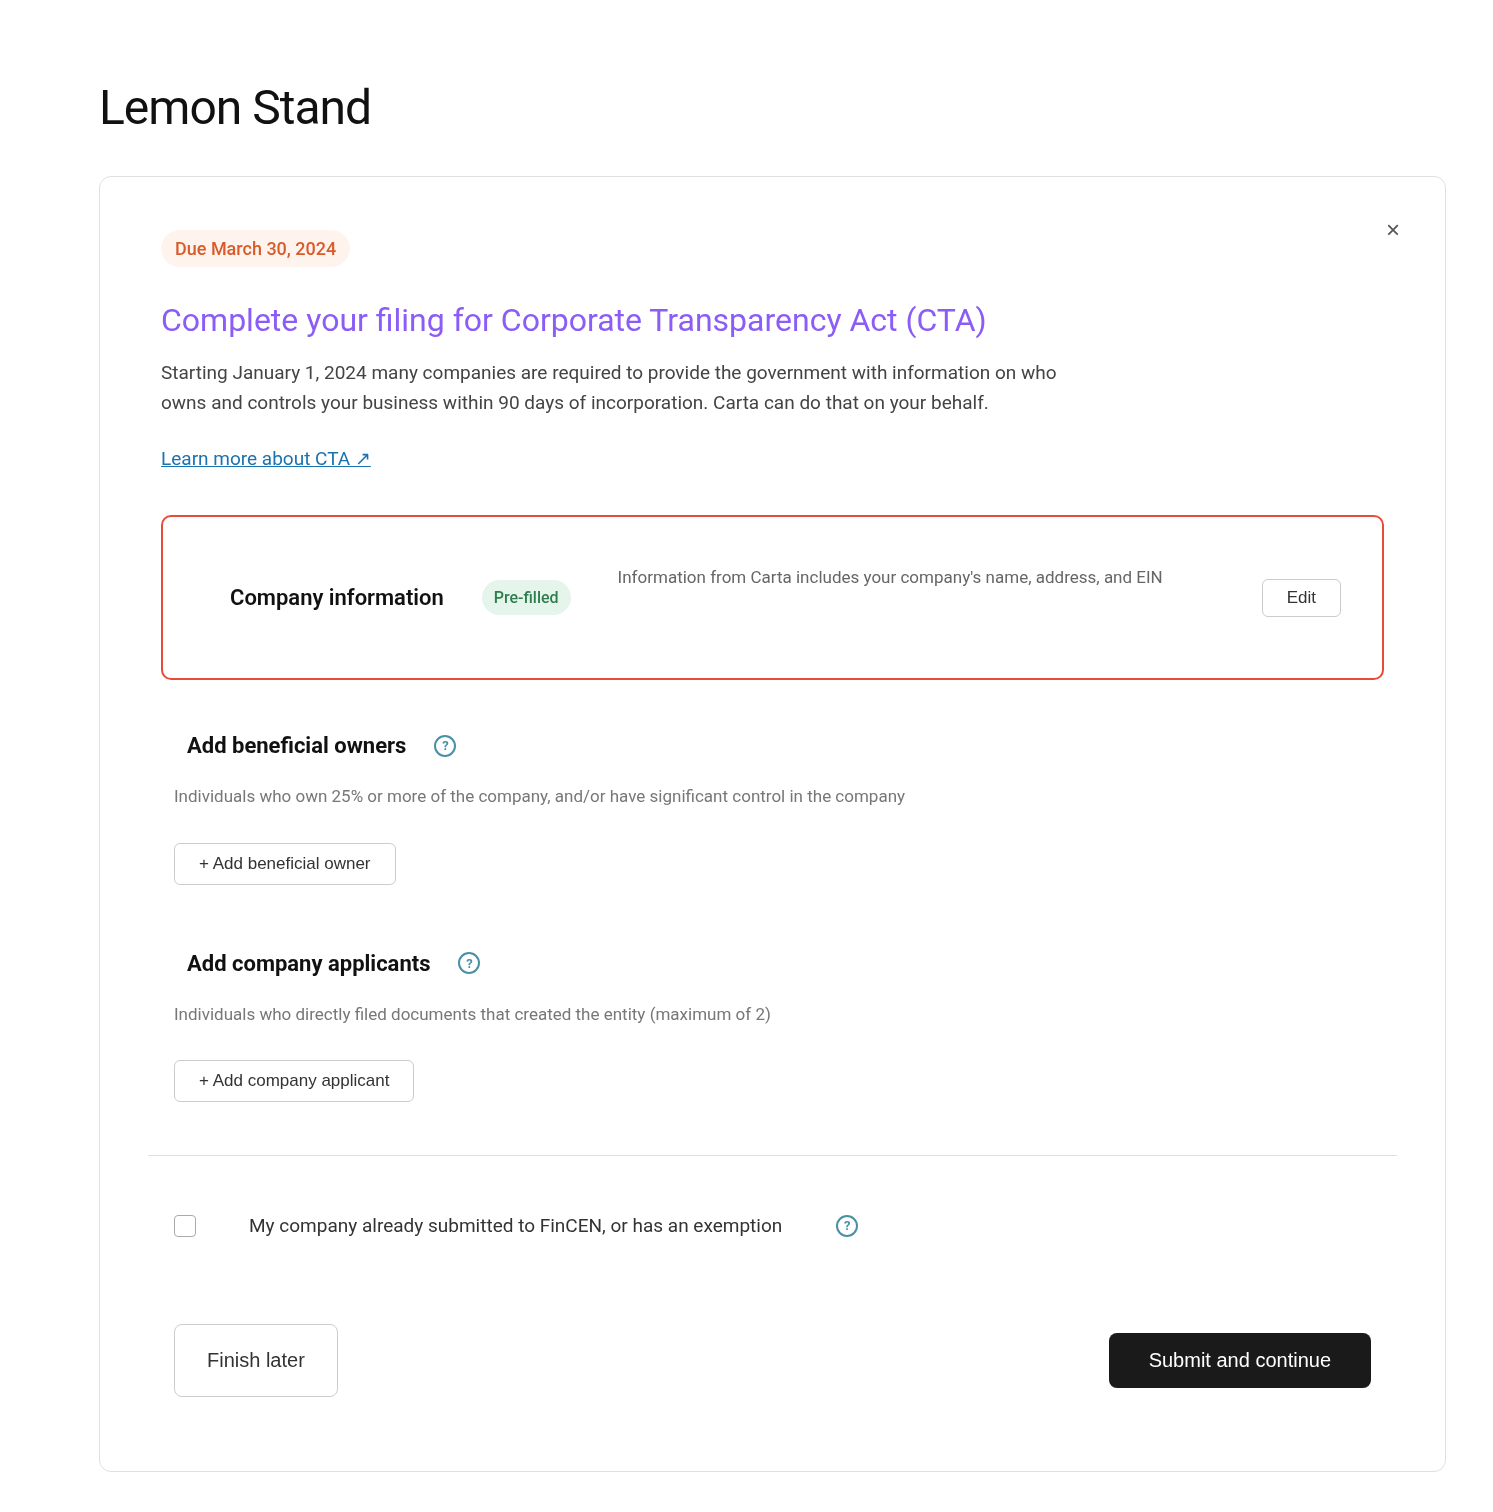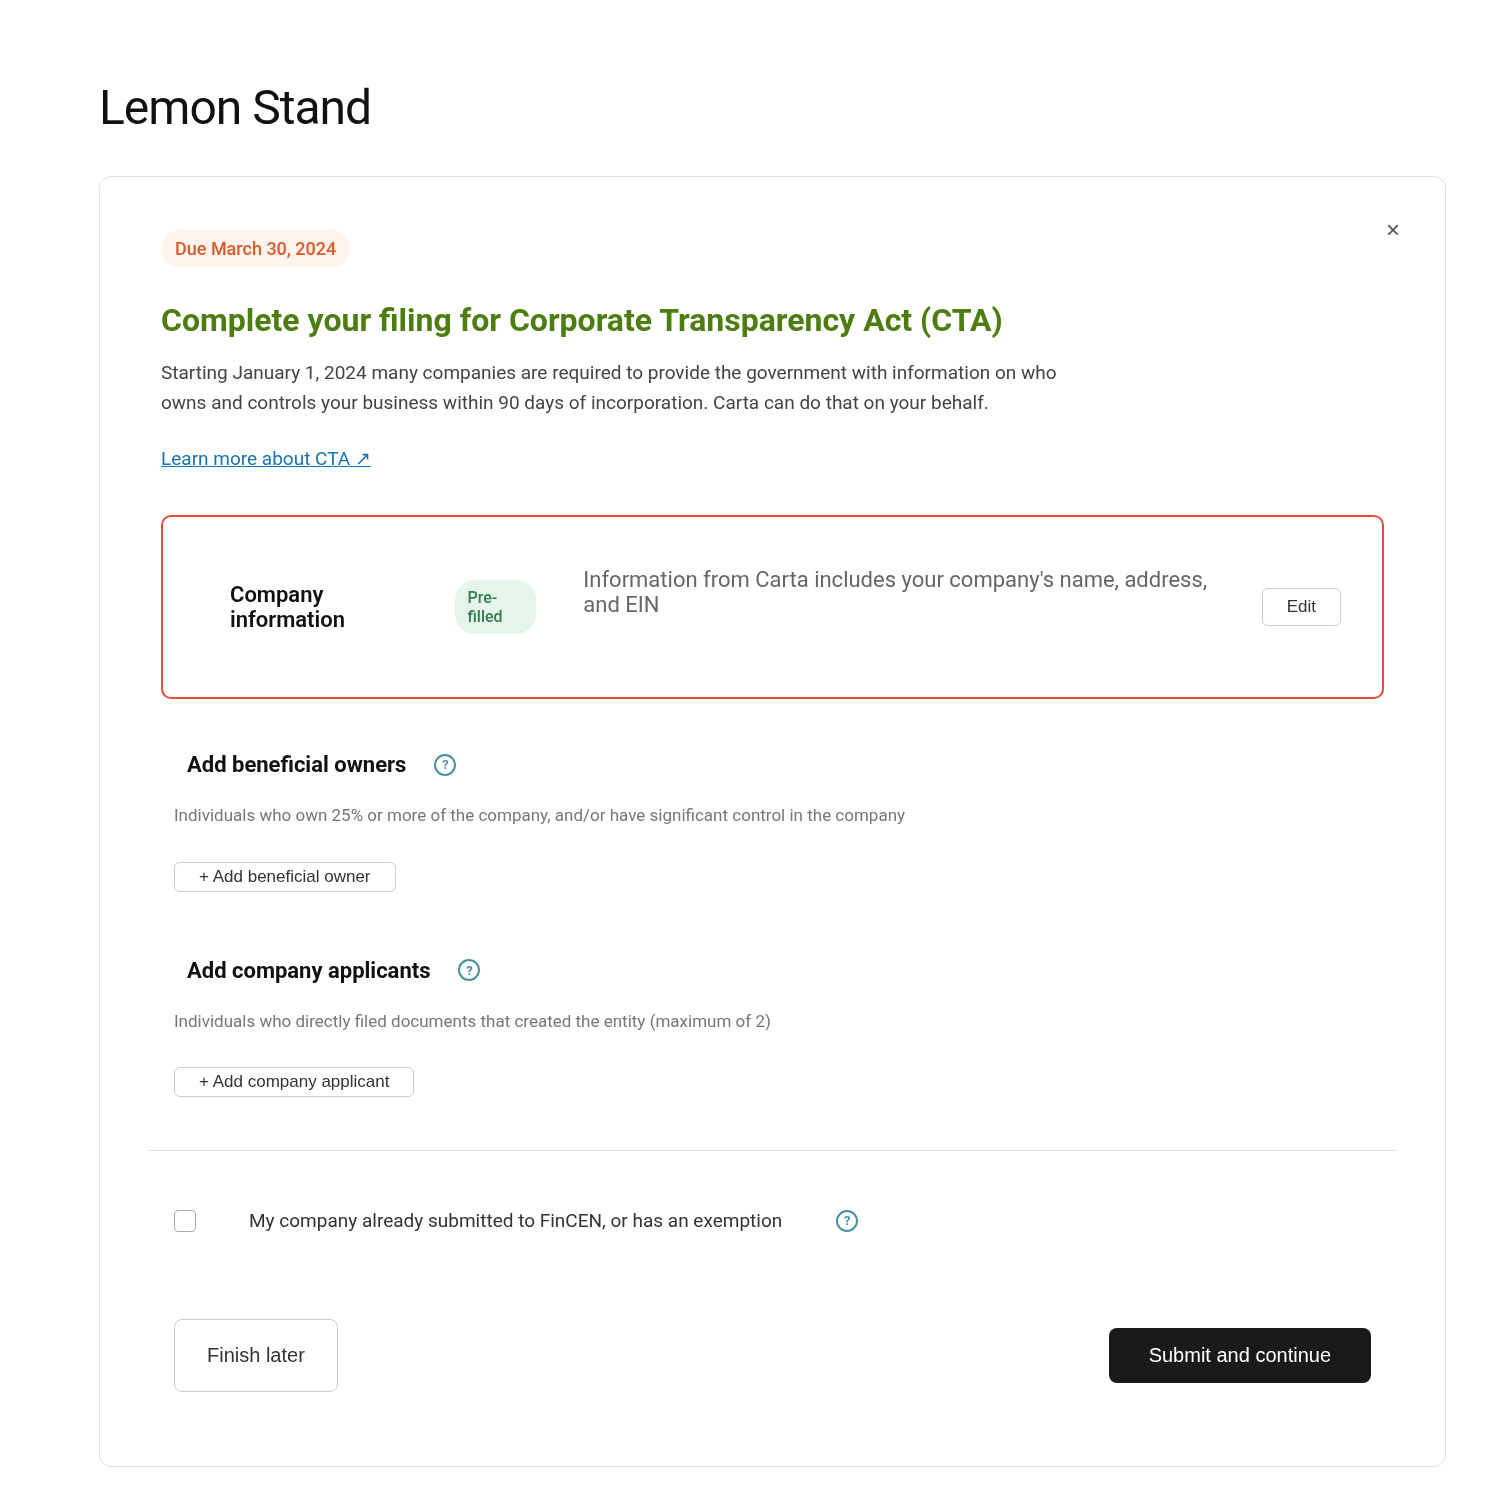--- a/index.html
+++ b/index.html
@@ -53,23 +53,23 @@
       color: #d95b2a;
       border-radius: 20px;
       padding: 8px 14px;
       font-size: 18px;
       font-weight: 500;
       margin-bottom: 20px;
     }
 
     .card-title {
       font-size: 32px;
-      font-weight: 700;
+      font-weight: 400;
       margin-bottom: 16px;
-      color: #4d7c0f;
+      color: #8b5cf6;
       line-height: 1.3;
     }
 
     .card-description {
       font-size: 19px;
       color: #444;
       line-height: 1.6;
       margin-bottom: 16px;
       max-width: 900px;
     }
@@ -118,21 +118,21 @@
       display: inline-block;
       background: #e6f5ec;
       color: #2e7d4f;
       border-radius: 20px;
       padding: 8px 12px;
       font-size: 16px;
       font-weight: 500;
     }
 
     .company-info-sub {
-      font-size: 22px;
+      font-size: 17px;
       color: #666;
     }
 
     .edit-btn {
       border: 1px solid #ccc;
       background: #fff;
       padding: 8px 24px;
       border-radius: 6px;
       font-size: 17px;
       cursor: pointer;
@@ -175,21 +175,21 @@
     .section-desc {
       font-size: 17px;
       color: #777;
       margin-bottom: 20px;
       line-height: 1.5;
     }
 
     .add-btn {
       border: 1px solid #ccc;
       background: #fff;
-      padding: 4px 24px;
+      padding: 10px 24px;
       border-radius: 6px;
       font-size: 17px;
       cursor: pointer;
       color: #333;
       display: inline-flex;
       align-items: center;
       gap: 6px;
     }
 
     .divider {

